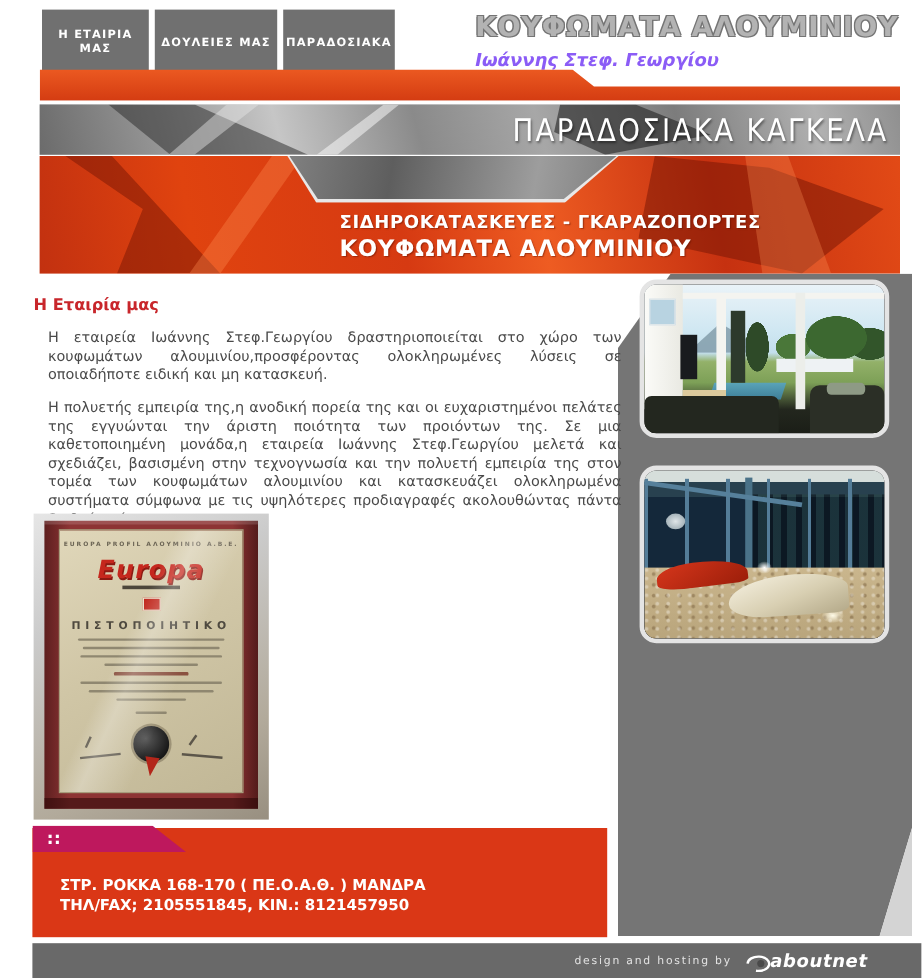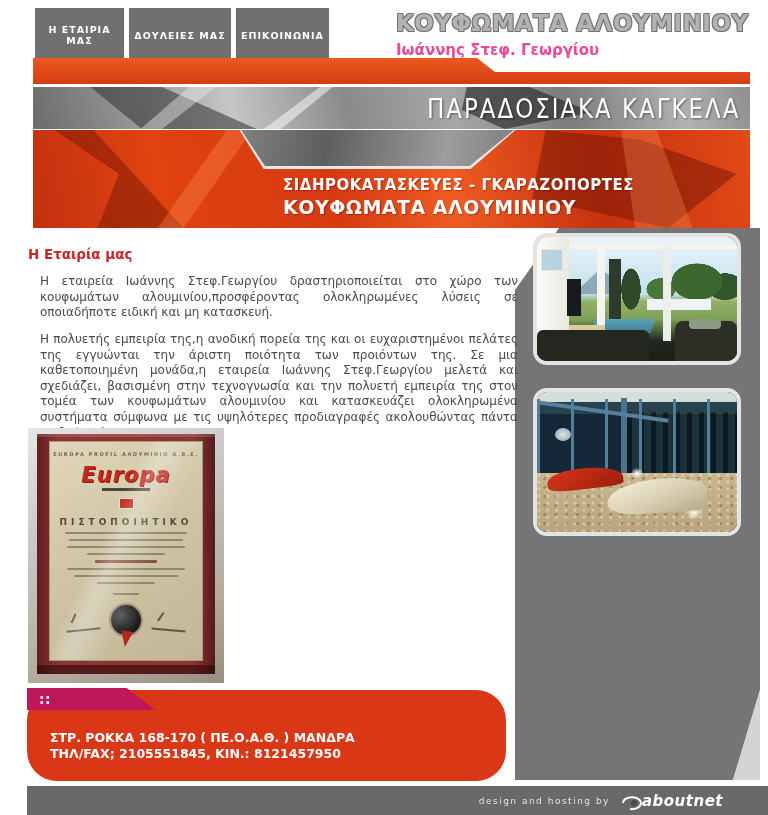--- a/index.html
+++ b/index.html
@@ -6,21 +6,21 @@
   #stage{position:relative;width:768px;height:815px;background:#fff;overflow:hidden;
          font-family:"DejaVu Sans","Liberation Sans",sans-serif;}
 
   
   .navbtn{position:absolute;top:8px;height:54px;background:#707070;color:#fff;
           font-size:9.5px;font-weight:bold;letter-spacing:1px;display:flex;
           align-items:center;justify-content:center;cursor:pointer;text-align:center;}
   .site-title{position:absolute;left:396px;top:10px;font-size:23px;font-weight:bold;
               color:#b3b3b3;letter-spacing:.5px;
               text-shadow:-1px -1px 0 #757575,1px -1px 0 #757575,-1px 1px 0 #757575,1px 1px 0 #757575;}
-  .site-sub{position:absolute;left:396px;top:41px;font-size:15px;font-weight:bold;color:#ec4899;}
+  .site-sub{position:absolute;left:396px;top:41px;font-size:15px;font-weight:bold;color:#8b5cf6;font-style:italic;}
 
   
   .orange-band{position:absolute;left:33px;top:57px;width:717px;height:27px;
     background:linear-gradient(180deg,#ec5a21,#d43c12);
     clip-path:polygon(0 1px,444px 1px,462px 15px,717px 15px,717px 27px,0 27px);}
 
   
   .gray-banner{position:absolute;left:33px;top:87px;width:717px;height:42px;overflow:hidden;
     background:linear-gradient(75deg,#6b6b6b 0%,#9b9b9b 16%,#c6c6c6 28%,#8a8a8a 44%,#a7a7a7 58%,#7c7c7c 74%,#b1b1b1 90%,#8f8f8f 100%);}
   .gb-shard1{position:absolute;left:0;top:0;width:40%;height:100%;background:rgba(50,50,50,.55);
@@ -149,41 +149,41 @@
   .sig:before{content:"";position:absolute;left:6px;top:0;width:18px;height:10px;
     border-left:2px solid #5c564a;transform:rotate(30deg);}
   .sig.left{left:16px;} .sig.right{right:16px;transform:rotate(5deg);}
 
   
   .tab-bg{position:absolute;left:27px;top:686px;width:142px;height:26px;background:#fff;
     clip-path:polygon(0 0,74% 0,100% 100%,0 100%);}
   .contact-tab{position:absolute;left:27px;top:688px;width:128px;height:22px;background:#be185d;
     clip-path:polygon(0 0,78% 0,100% 100%,0 100%);color:#fff;font-size:14px;font-weight:bold;
     line-height:22px;padding-left:12px;box-sizing:border-box;letter-spacing:.5px;z-index:3;}
-  .footer-red{position:absolute;left:27px;top:690px;width:479px;height:91px;background:#da3716;z-index:1;border-radius:30px;}
+  .footer-red{position:absolute;left:27px;top:690px;width:479px;height:91px;background:#da3716;z-index:1;}
   .footer-red .addr{position:absolute;left:23px;top:40px;color:#fff;font-size:12.5px;font-weight:bold;line-height:16px;white-space:nowrap;}
   .bottom-bar{position:absolute;left:27px;top:786px;width:752px;height:29px;background:#696969;
     display:flex;align-items:center;justify-content:flex-end;padding-right:56px;box-sizing:border-box;z-index:2;}
   .credit{color:#e3e3e3;font-size:9px;letter-spacing:1.5px;margin-right:10px;}
   .brand{color:#fff;font-size:15px;font-weight:bold;font-style:italic;letter-spacing:.5px;}
   .brand-swoosh{width:26px;height:18px;margin-right:-4px;vertical-align:-3px;}
 </style>
 </head>
 <body>
 
 <div id="stage">
 
   <div class="navbtn" style="left:129px;width:102px;">
     <span>ΔΟΥΛΕΙΕΣ ΜΑΣ</span>
   </div>
   <div class="navbtn" style="left:35px;width:89px;">
     <span>Η ΕΤΑΙΡΙΑ ΜΑΣ</span>
   </div>
   <div class="navbtn" style="left:236px;width:93px;">
-    <span>ΕΠΙΚΟΙΝΩΝΙΑ</span>
+    <span>ΠΑΡΑΔΟΣΙΑΚΑ</span>
   </div>
 
   <div class="site-title">ΚΟΥΦΩΜΑΤΑ ΑΛΟΥΜΙΝΙΟΥ</div>
   <div class="site-sub">Ιωάννης Στεφ. Γεωργίου</div>
 
   <div class="orange-band"></div>
 
   <div class="gray-banner">
     <div class="gb-shard1"></div>
     <div class="gb-shard2"></div>

